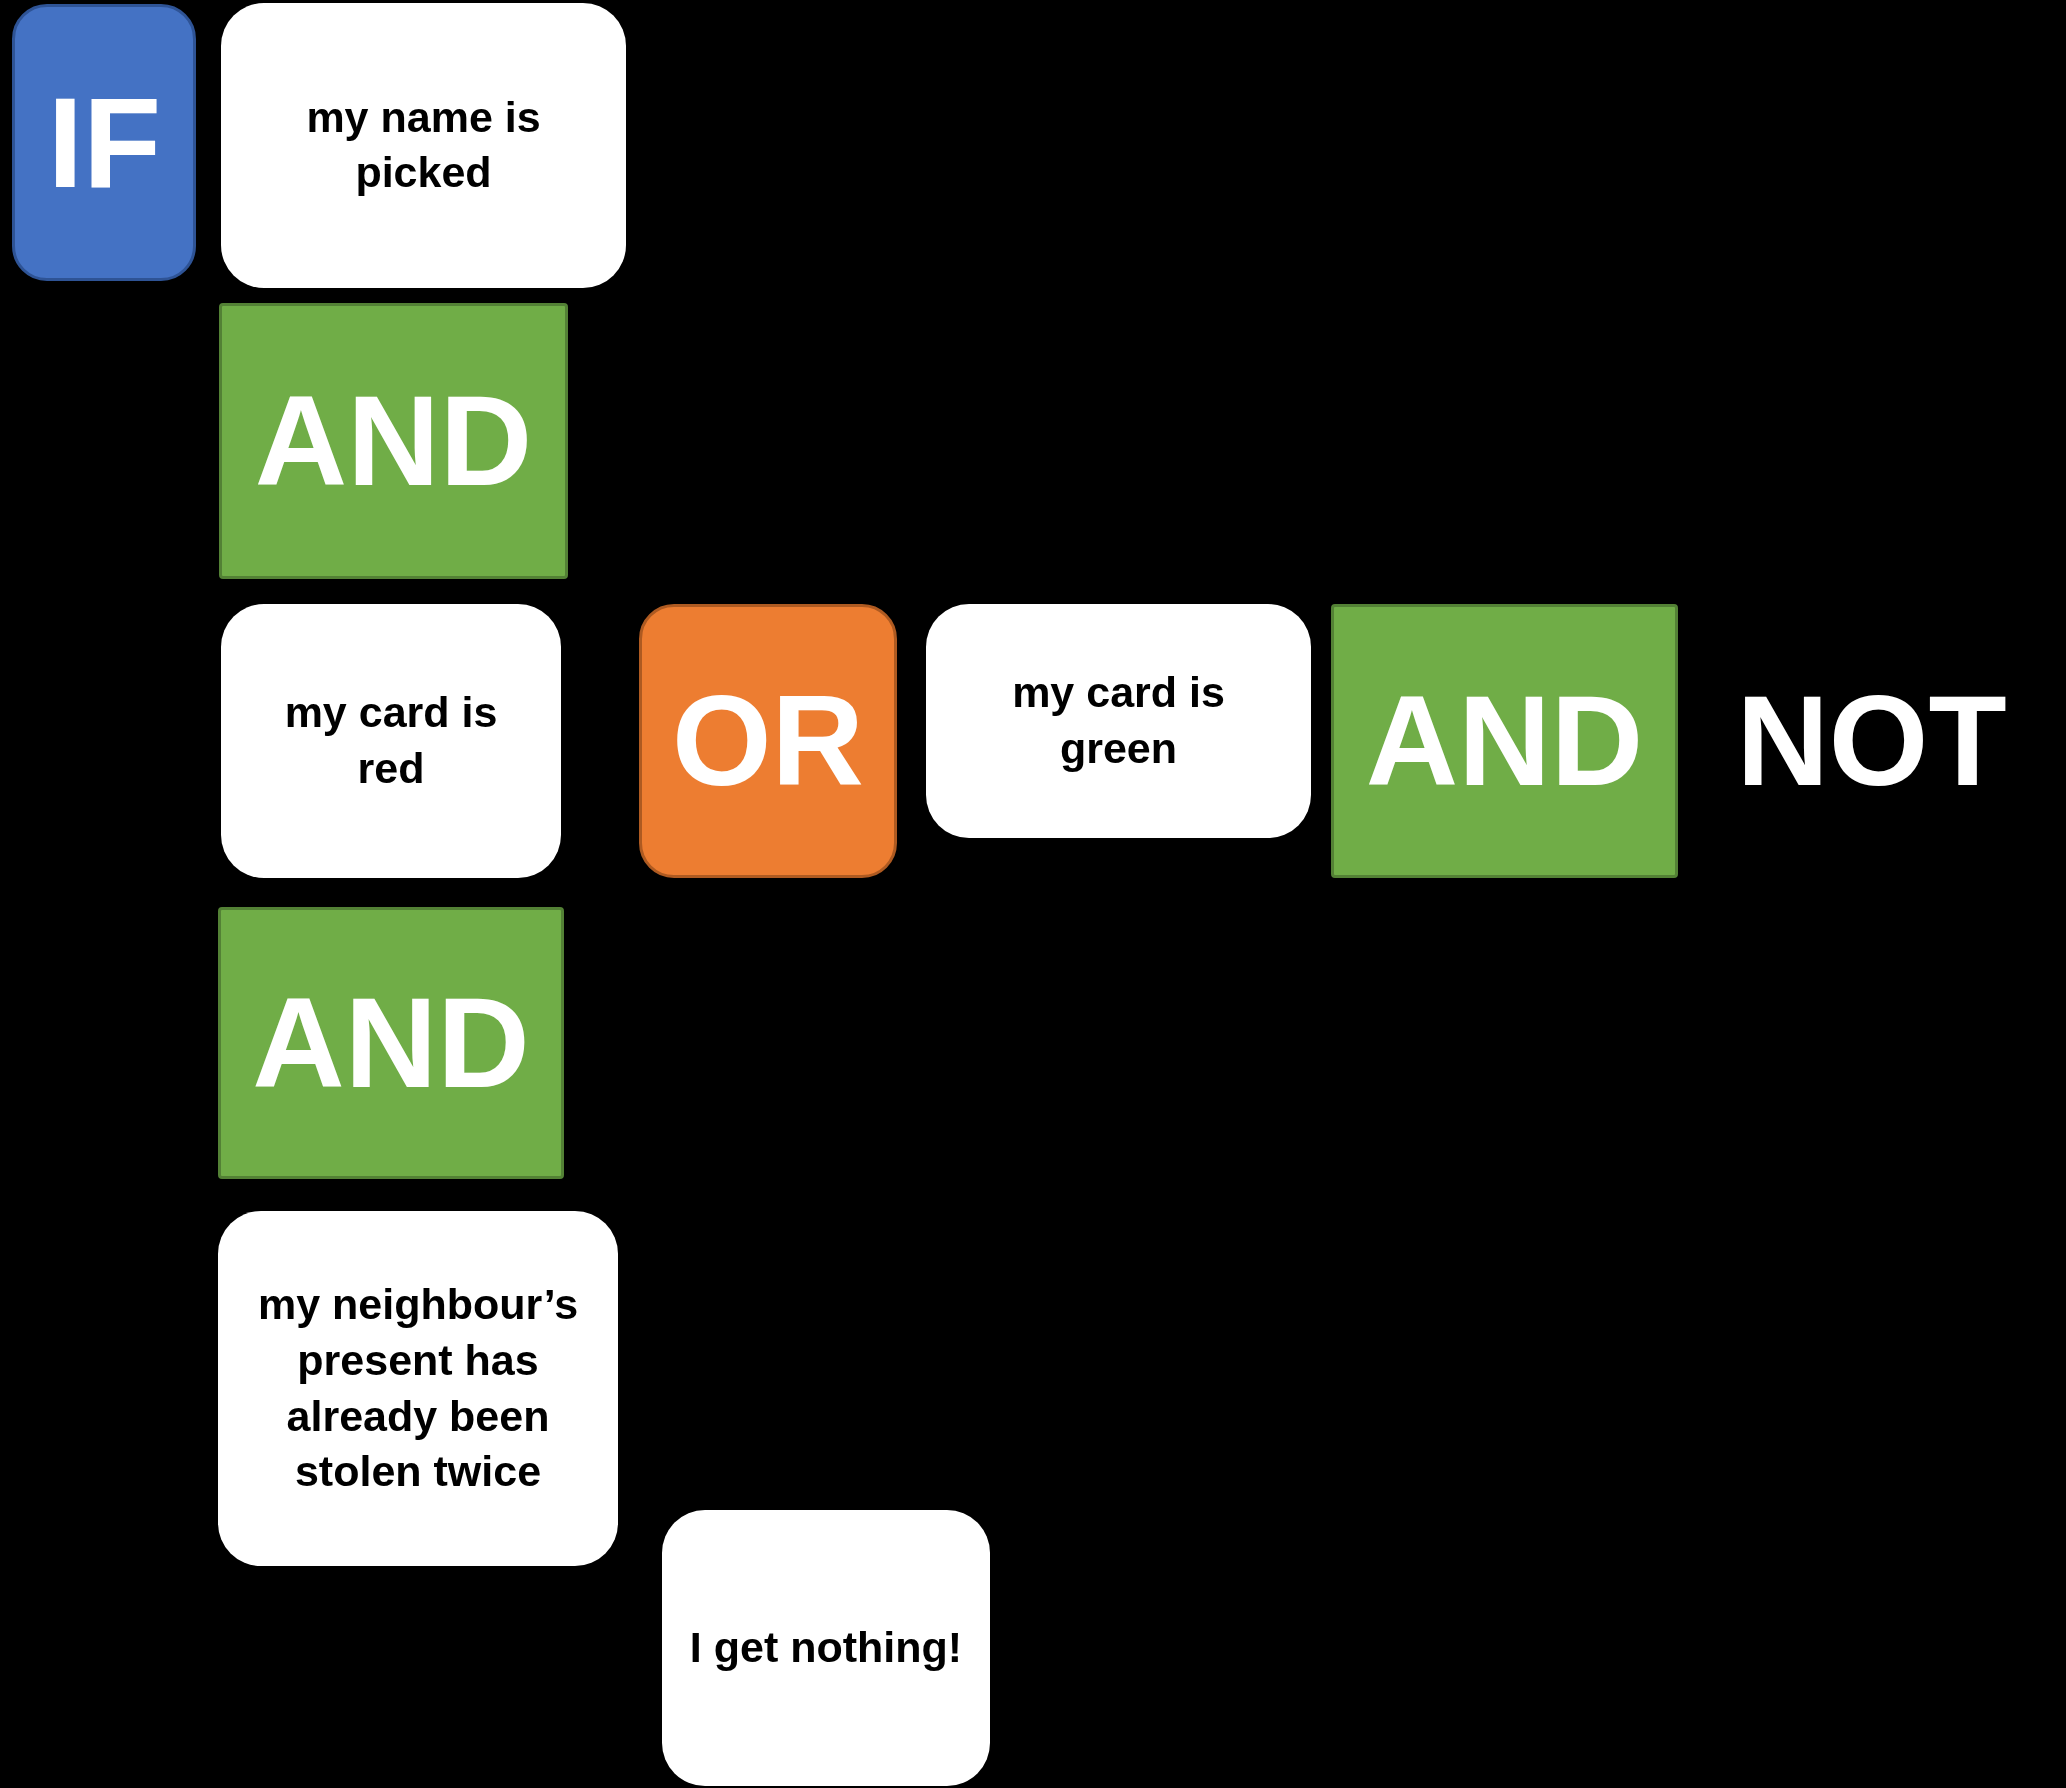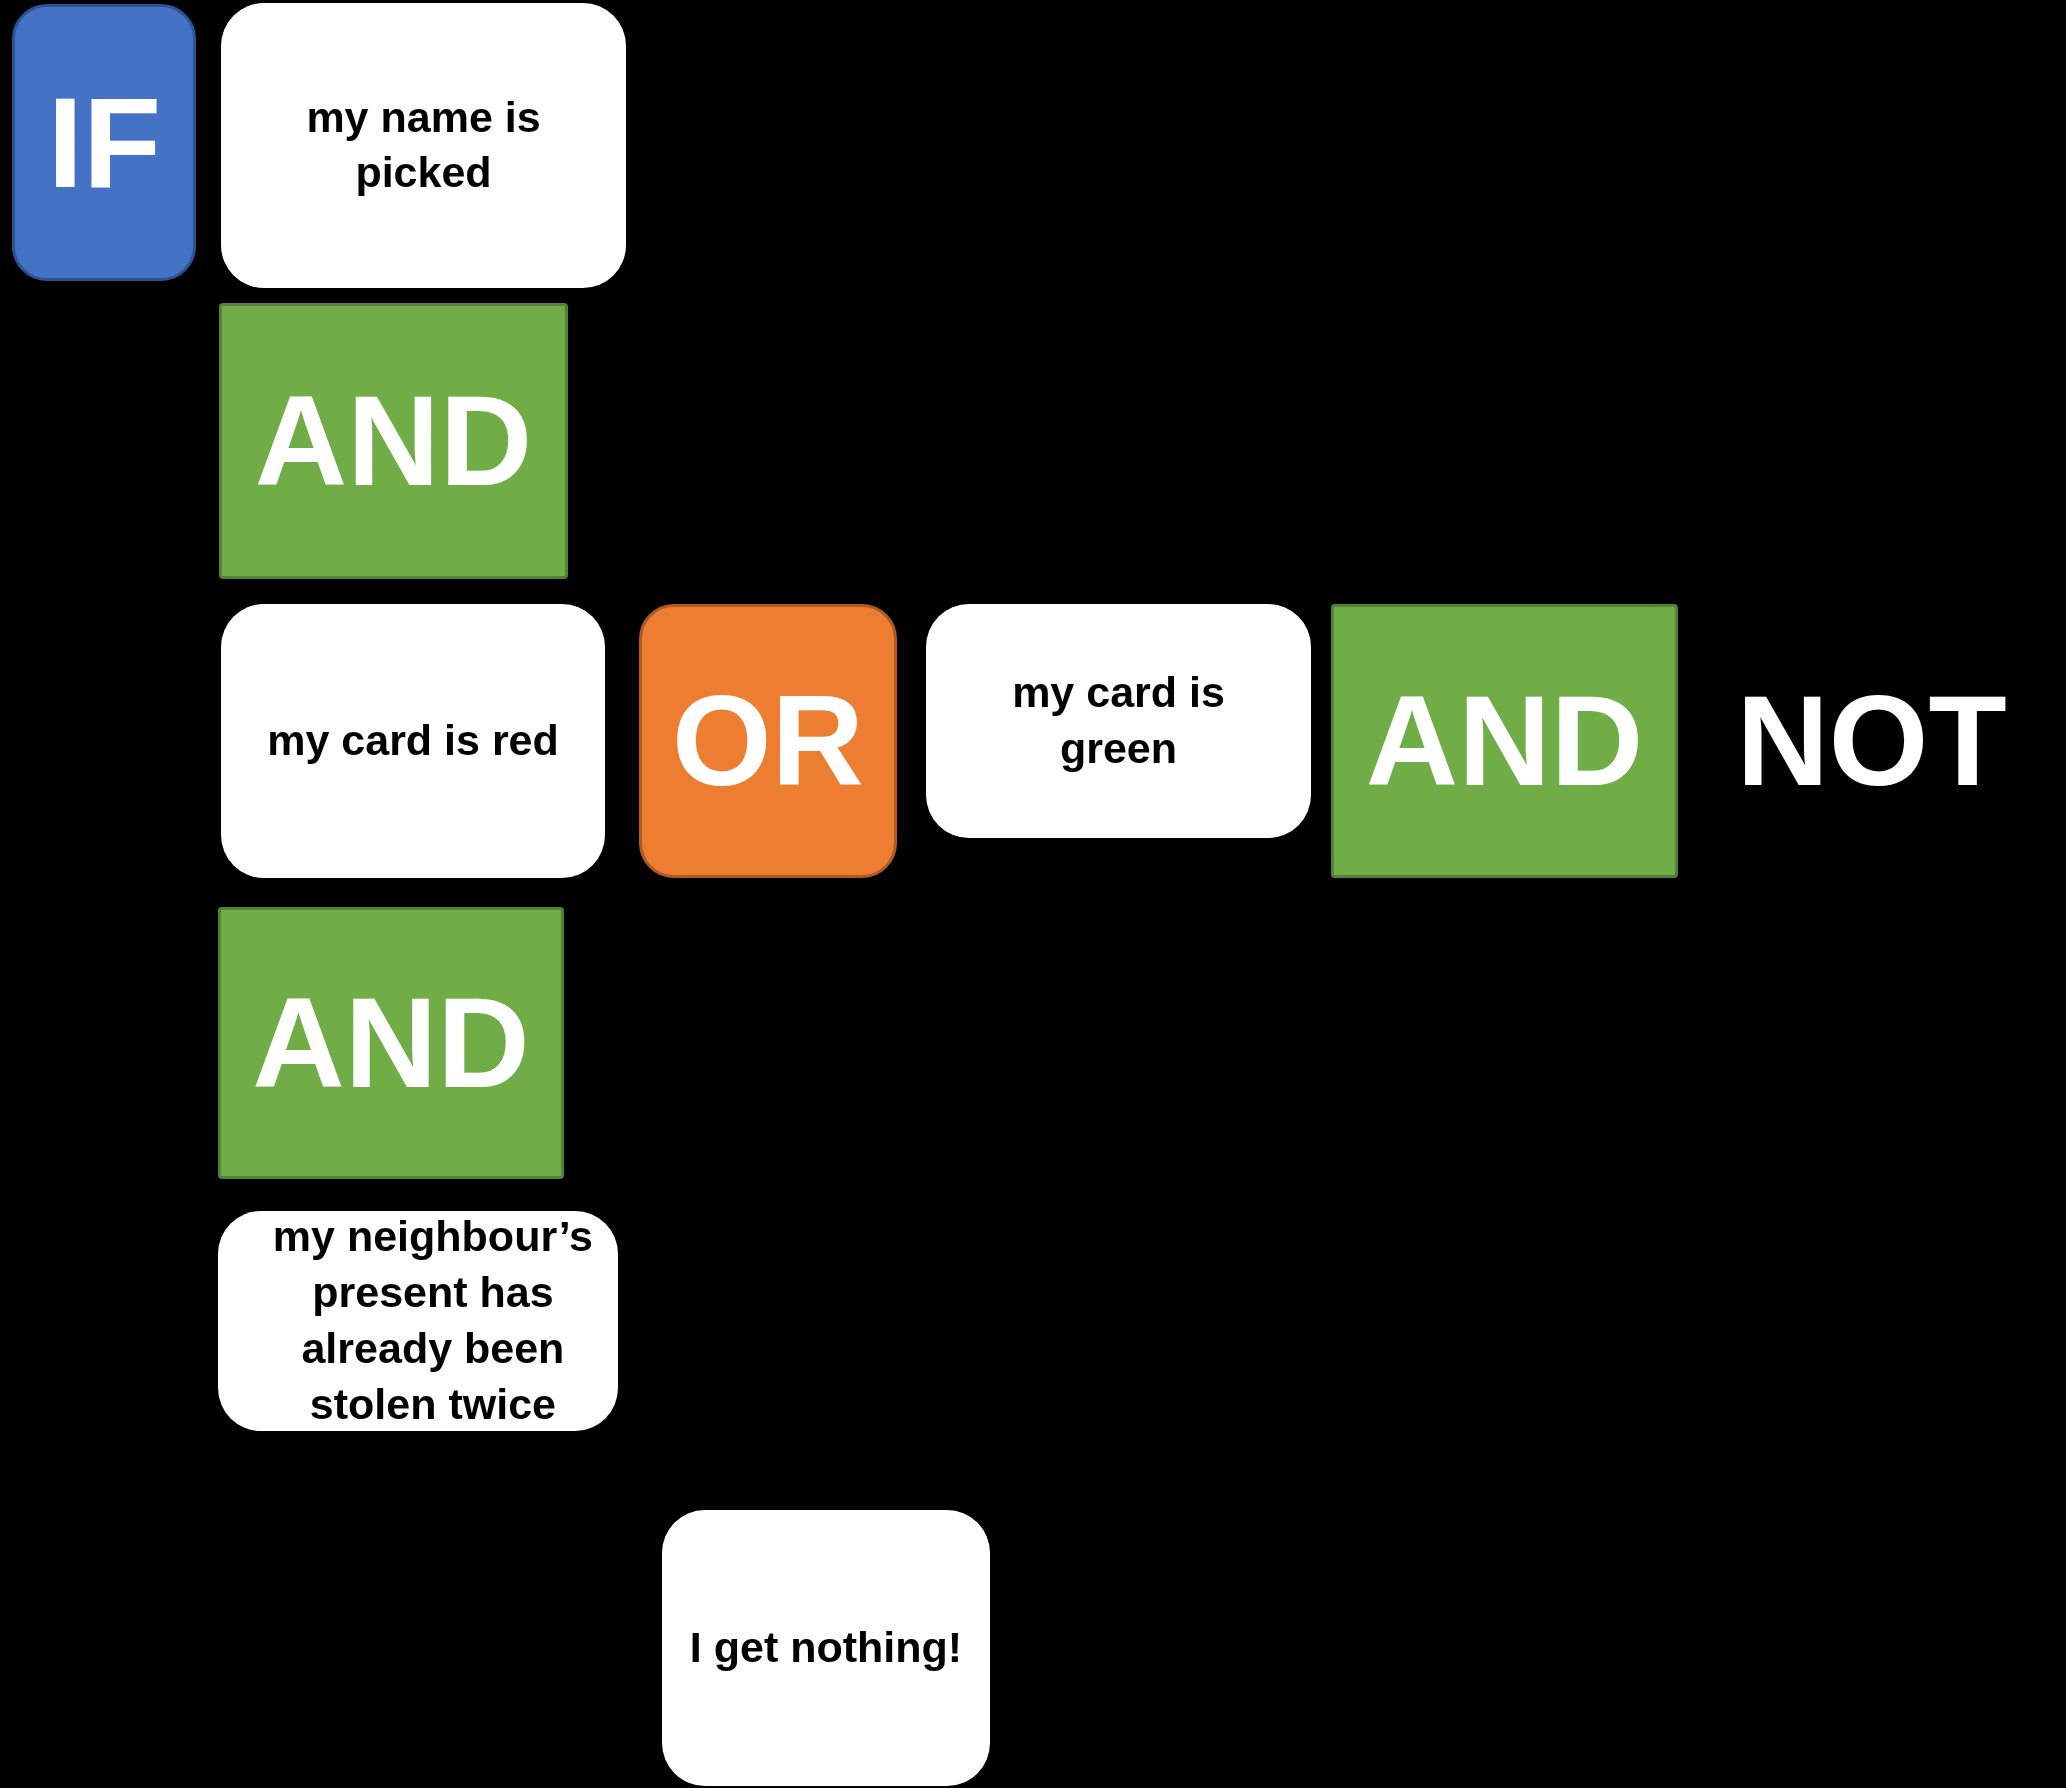--- a/index.html
+++ b/index.html
@@ -69,21 +69,21 @@
 
   <div class="block card" style="left:221px; top:2.9px; width:405px; height:285px;">
     <span>my name is
 picked</span>
   </div>
 
   <div class="block op green" style="left:219px; top:303px; width:349px; height:276px;">
     <span>AND</span>
   </div>
 
-  <div class="block card" style="left:221px; top:604px; width:384px; height:274px;">
+  <div class="block card" style="left:221px; top:604px; width:340px; height:274px;">
     <span>my card is red</span>
   </div>
 
   <div class="block op orange" style="left:639px; top:604px; width:258px; height:274px;">
     <span>OR</span>
   </div>
 
   <div class="block card" style="left:926px; top:604px; width:385px; height:234px;">
     <span>my card is green</span>
   </div>
@@ -93,21 +93,21 @@
   </div>
 
   <div class="block op bare" style="left:1727px; top:604px; width:289px; height:274px;">
     <span>NOT</span>
   </div>
 
   <div class="block op green" style="left:218px; top:907px; width:346px; height:272px;">
     <span>AND</span>
   </div>
 
-  <div class="block card" style="left:218px; top:1211px; width:400px; height:220px;justify-content:flex-end;">
+  <div class="block card" style="left:218px; top:1211px; width:400px; height:355px;">
     <span>my neighbour’s
 present has
 already been
 stolen twice</span>
   </div>
 
 
   <div class="block card" style="left:651px; top:1510px; width:328px; height:276px;margin-left:11px;">
     <span>I get nothing!</span>
   </div>

